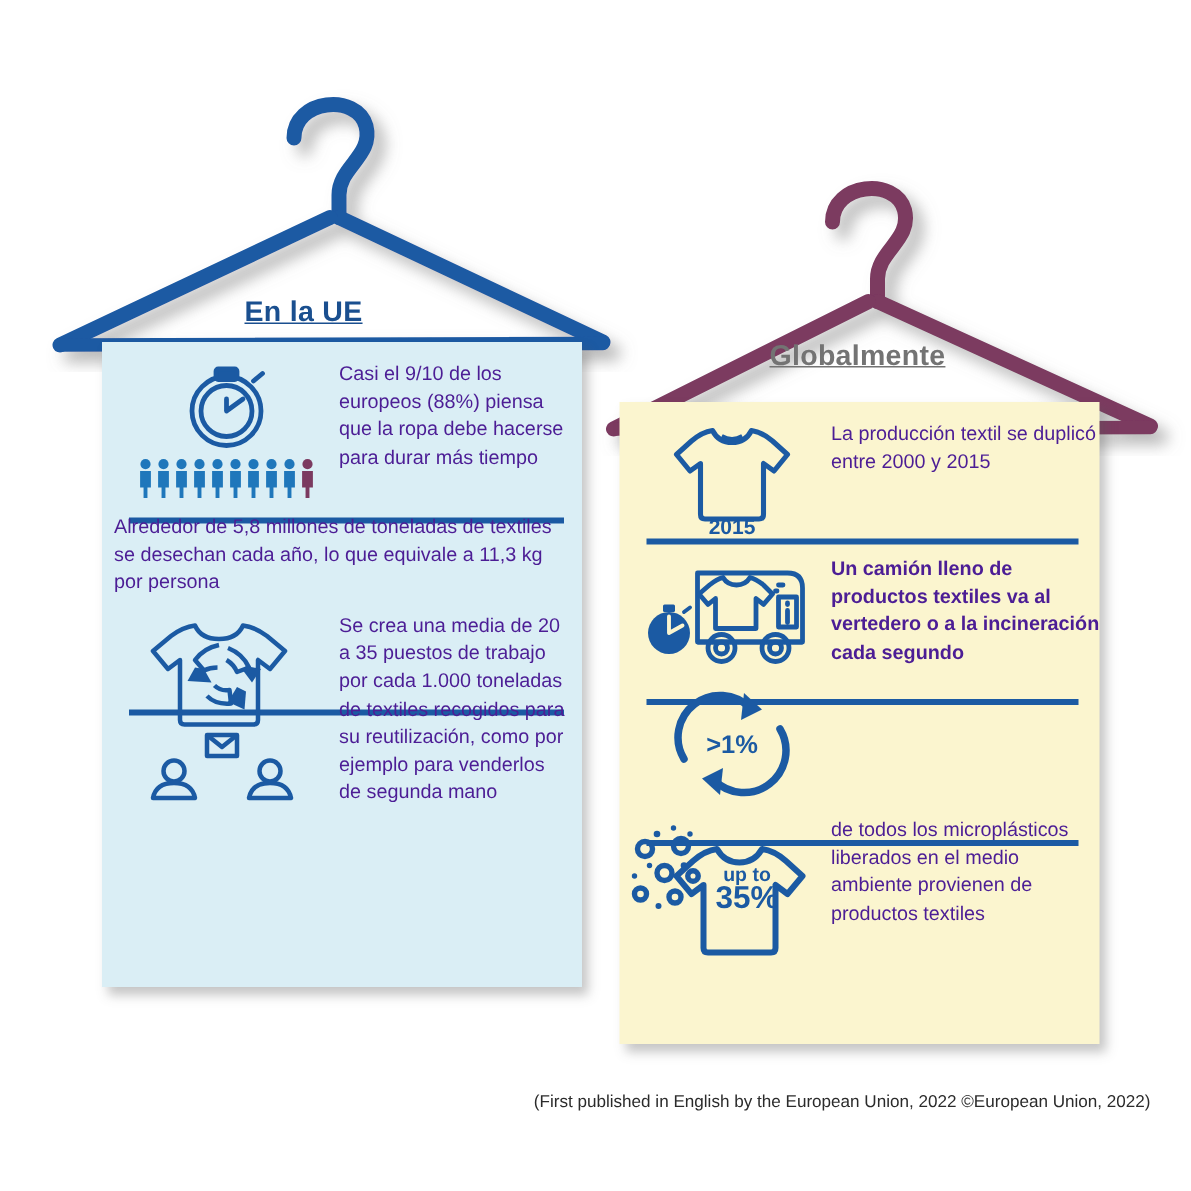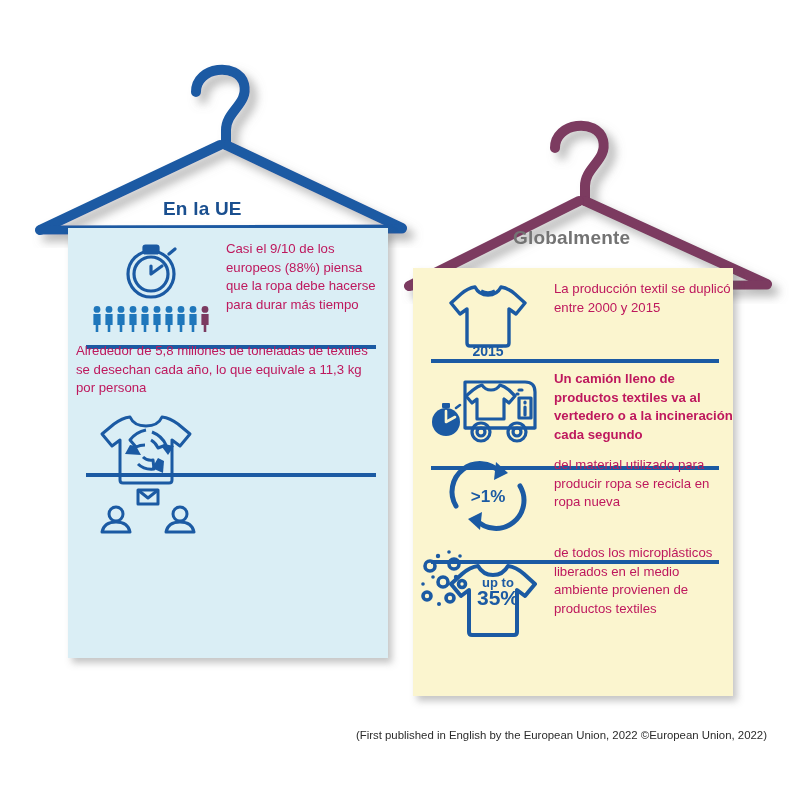--- a/index.html
+++ b/index.html
@@ -45,20 +45,21 @@
     width: 320px; height: 428px;
     background: #fbf5cf;
   }
 
   .panel-title {
     position: absolute;
     font-weight: bold;
     font-size: 19px;
     letter-spacing: .2px;
     white-space: nowrap;
+    text-decoration: underline;
   }
   #title-eu {
     left: 163px; top: 198px;
     color: #1a4f8f;
   }
   #title-global {
     left: 513px; top: 227px;
     color: #737373;
   }
 
@@ -71,21 +72,21 @@
     box-sizing: border-box;
   }
   .row .icon-cell {
     flex: 0 0 auto;
     display: flex;
     align-items: flex-end;
     justify-content: center;
   }
   .row .text-cell {
     flex: 1 1 auto;
-    color: #be185d;
+    color: #4c1d95;
     font-size: 13.2px;
     line-height: 18.6px;
   }
   .divider {
     position: absolute;
     height: 4px;
     background: #1b5aa3;
   }
 
   
@@ -236,20 +237,21 @@
               <path d="M68 50 l-6 10 l11 5 l1 -12 z" fill="#1b5aa3" stroke="none"></path>
               <rect x="48" y="82" width="20" height="14"></rect>
               <path d="M48 82 l10 8 l10 -8"></path>
               <circle cx="26" cy="106" r="7"></circle>
               <path d="M12 124 q2 -10 14 -10 q12 0 14 10 z"></path>
               <circle cx="90" cy="106" r="7"></circle>
               <path d="M76 124 q2 -10 14 -10 q12 0 14 10 z"></path>
             </g>
           </svg>
         </div>
+        <div class="text-cell">Se crea una media de 20 a 35 puestos de trabajo por cada 1.000 toneladas de textiles recogidos para su reutilización, como por ejemplo para venderlos de segunda mano</div>
       </div>
 
     </div>
   </div>
 
   <div class="panel-title" id="title-global">Globalmente</div>
 
   <div class="panel" id="panel-global">
     <div class="rows">
 
@@ -300,21 +302,20 @@
           <svg class="icon-svg" width="100" height="78" viewBox="0 0 100 78">
             <g fill="none" stroke="#1b5aa3" stroke-width="5" stroke-linecap="round">
               <path d="M18 50 A28 28 0 0 1 62 16"></path>
               <path d="M82 30 A28 28 0 0 1 38 64"></path>
             </g>
             <path d="M58 6 l12 11 l-14 7 z" fill="#1b5aa3"></path>
             <path d="M42 74 l-12 -11 l14 -7 z" fill="#1b5aa3"></path>
             <text x="50" y="46" font-family="'Liberation Sans',sans-serif" font-size="17" font-weight="bold" fill="#1b5aa3" text-anchor="middle">&gt;1%</text>
           </svg>
         </div>
-        <div class="text-cell">del material utilizado para producir ropa  se recicla en ropa nueva</div>
       </div>
       <div class="divider" id="div-gl-3"></div>
 
       <div class="row" id="row-gl-4">
         <div class="icon-cell">
           <svg class="icon-svg" width="128" height="102" viewBox="-22 0 128 102" style="overflow:visible">
             <g fill="none" stroke="#1b5aa3" stroke-width="3.6">
               <circle cx="-16" cy="22" r="5"></circle>
               <circle cx="-3" cy="38" r="5"></circle>
               <circle cx="-19" cy="52" r="4"></circle>

